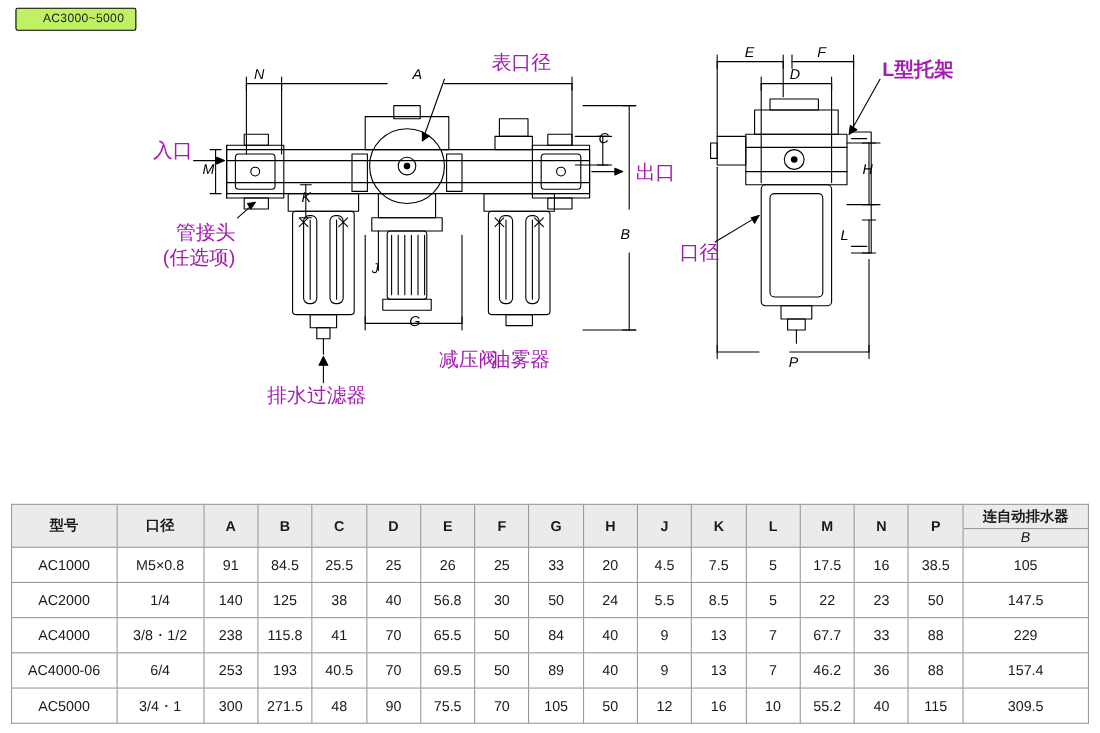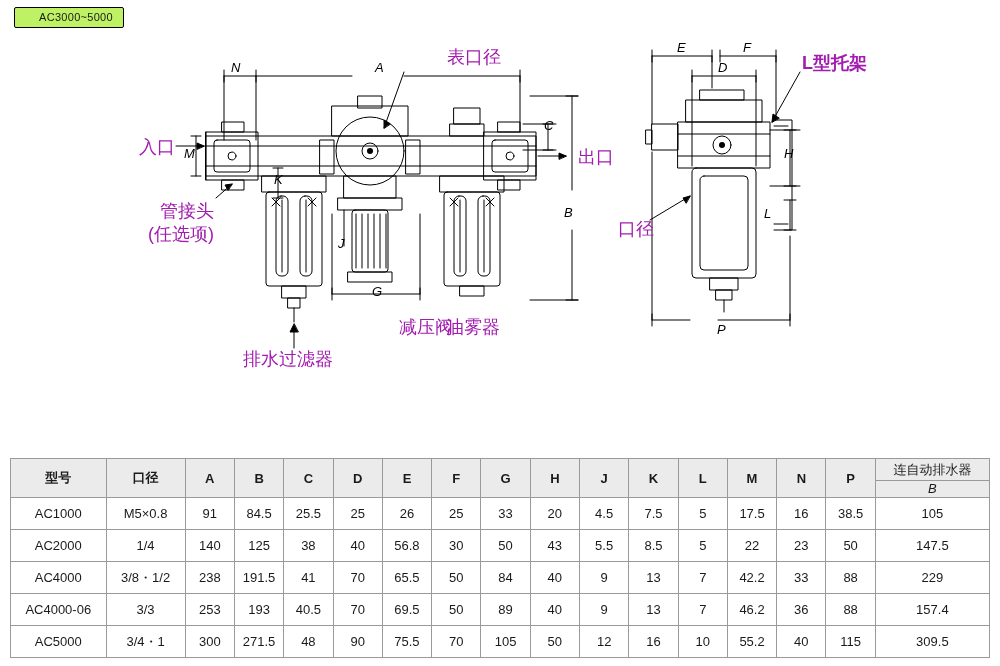--- a/index.html
+++ b/index.html
@@ -83,21 +83,21 @@
   .spec-table tbody td {
     font-size: 13px;
   }
   .spec-table .auto-head {
     padding: 0;
   }
   .auto-head .top {
     display: block;
     border-bottom: 1px solid #9a9a9a;
     line-height: 20px;
-    font-weight: normal;
+    font-weight: bold;
   }
   .auto-head .bot {
     display: block;
     line-height: 16px;
     font-style: italic;
     font-weight: normal;
   }
   .spec-table th.auto-head { height: 38px; vertical-align: middle; }
   .spec-table thead tr { height: 38px; }
   .col-model { width: 92px; }
@@ -292,21 +292,21 @@
         <line x1="790" y1="320" x2="790" y2="236"></line>
 
         <line x1="800" y1="72" x2="772" y2="122"></line>
         <path d="M772,122 l1,-8 l6,4 z" fill="#000"></path>
         <line x1="650" y1="220" x2="690" y2="196"></line>
         <path d="M690,196 l-7,2 l3,5 z" fill="#000"></path>
       </g>
     </svg>
 
     <div class="lbl" style="left:447px; top:46px;">表口径</div>
-    <div class="lbl" style="left:139px; top:136px;">入口</div>
+    <div class="lbl" style="left:139px; top:126px;">入口</div>
     <div class="lbl" style="left:578px; top:146px;">出口</div>
     <div class="lbl" style="left:148px; top:200px; text-align:right;">管接头
 (任选项)</div>
     <div class="lbl" style="left:243px; top:348px;">排水过滤器</div>
     <div class="lbl" style="left:367px; top:316px;margin-left:32px;">减压阀</div>
     <div class="lbl" style="left:446px; top:316px;font-family:Liberation Serif, serif;">油雾器</div>
 
     <div class="dim" style="left:231px; top:60px;">N</div>
     <div class="dim" style="left:375px; top:60px;">A</div>
     <div class="dim" style="left:184px; top:146px;">M</div>
@@ -375,51 +375,51 @@
       <tr>
         <td>AC2000</td>
         <td>1/4</td>
         <td>140</td>
         <td>125</td>
         <td>38</td>
         <td>40</td>
         <td>56.8</td>
         <td>30</td>
         <td>50</td>
-        <td>43</td>
+        <td>24</td>
         <td>5.5</td>
         <td>8.5</td>
         <td>5</td>
         <td>22</td>
         <td>23</td>
         <td>50</td>
         <td>147.5</td>
       </tr>
       <tr>
         <td>AC4000</td>
         <td>3/8・1/2</td>
         <td>238</td>
-        <td>191.5</td>
+        <td>115.8</td>
         <td>41</td>
         <td>70</td>
         <td>65.5</td>
         <td>50</td>
         <td>84</td>
         <td>40</td>
         <td>9</td>
         <td>13</td>
         <td>7</td>
-        <td>42.2</td>
+        <td>67.7</td>
         <td>33</td>
         <td>88</td>
         <td>229</td>
       </tr>
       <tr>
         <td>AC4000-06</td>
-        <td>3/3</td>
+        <td>6/4</td>
         <td>253</td>
         <td>193</td>
         <td>40.5</td>
         <td>70</td>
         <td>69.5</td>
         <td>50</td>
         <td>89</td>
         <td>40</td>
         <td>9</td>
         <td>13</td>

